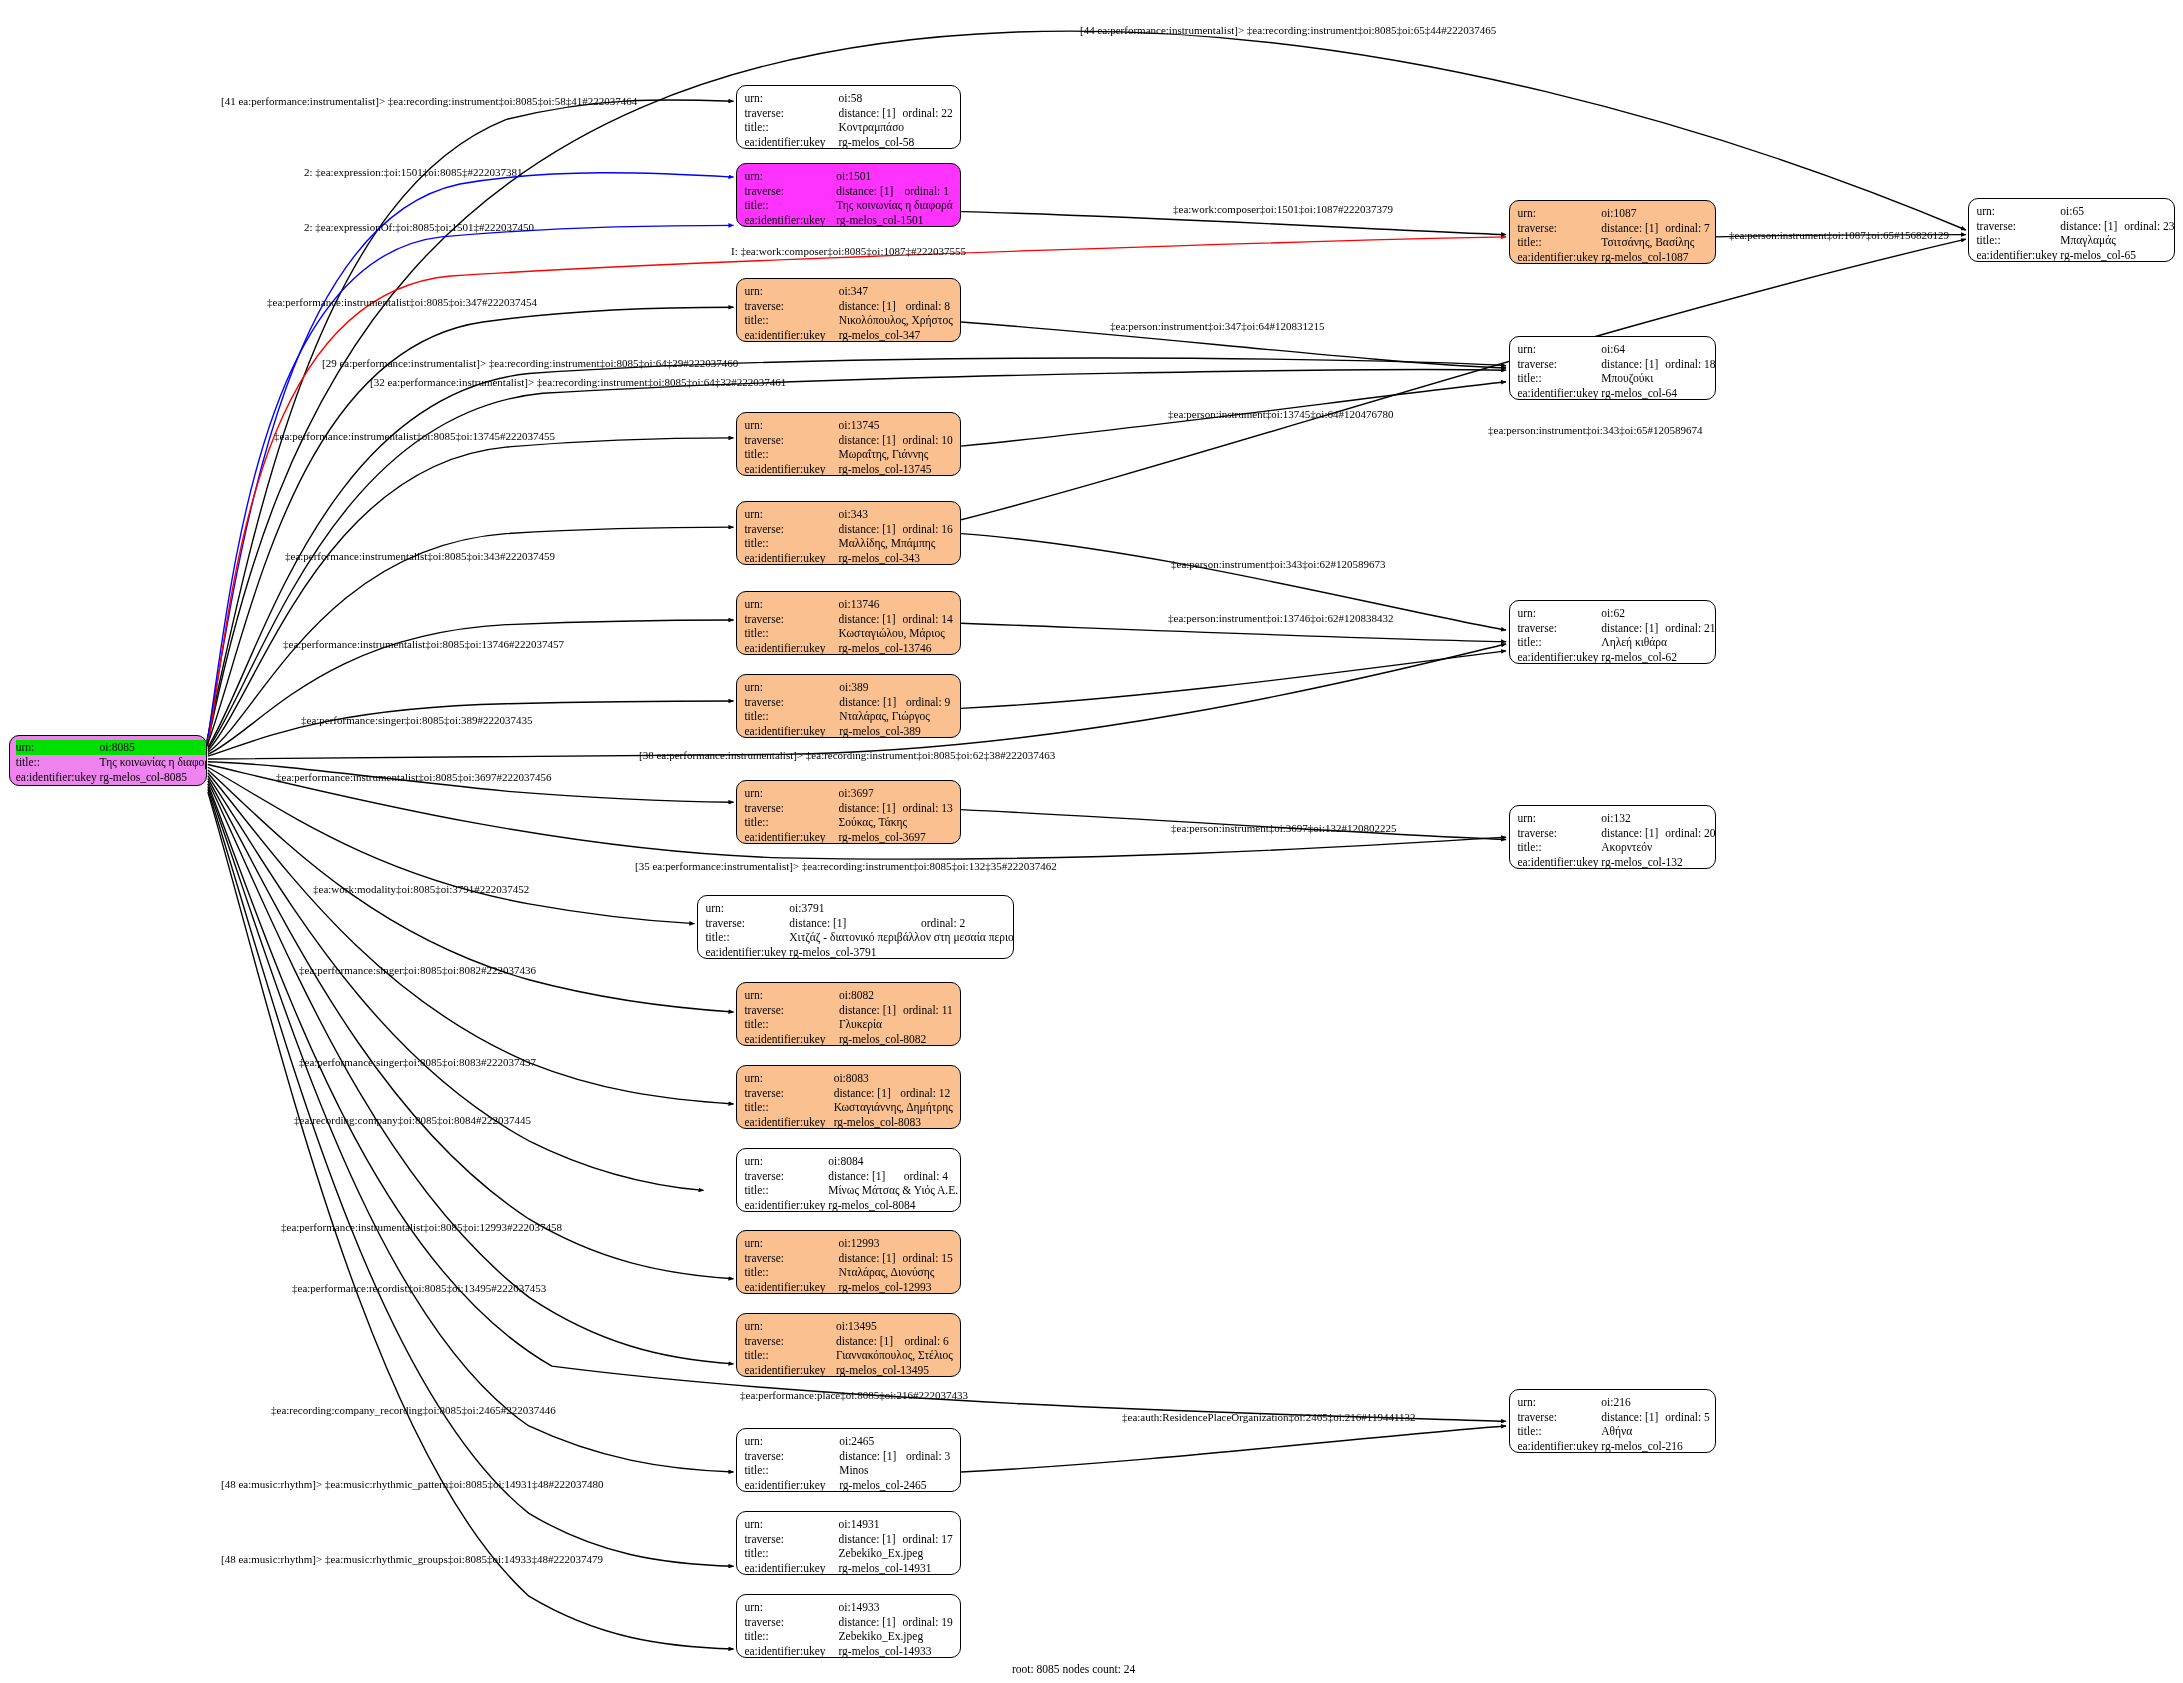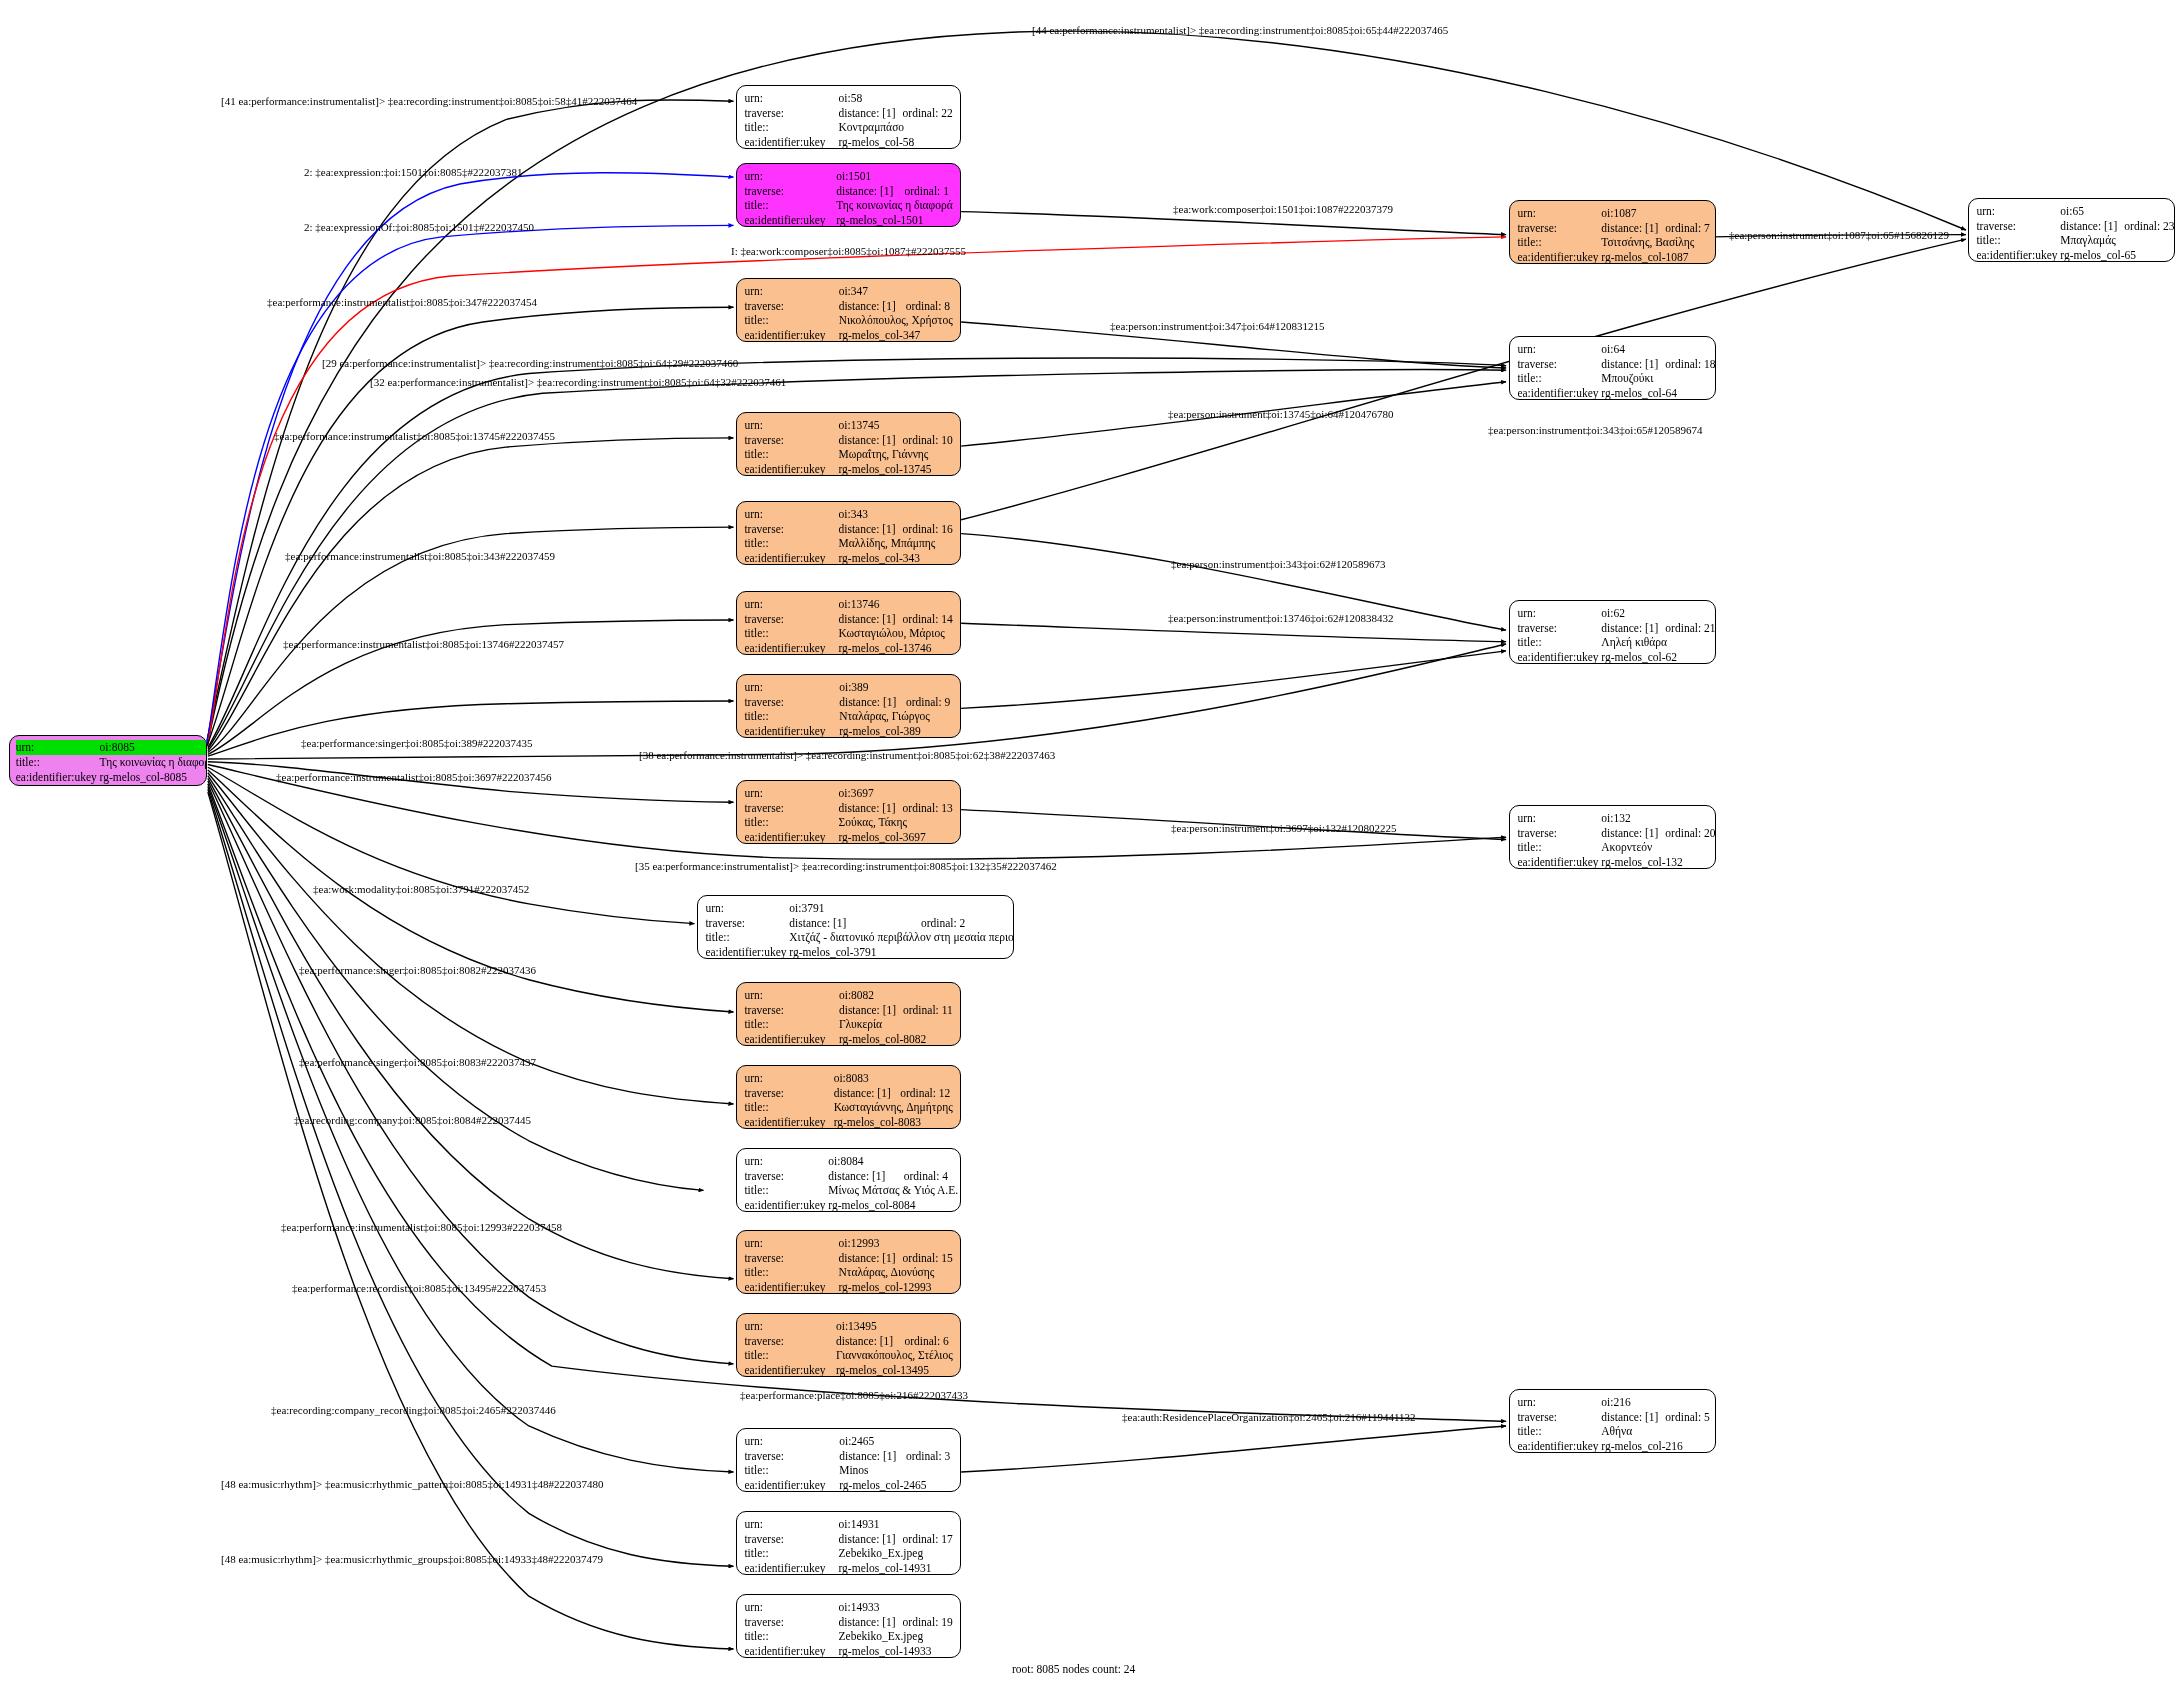--- a/index.html
+++ b/index.html
@@ -750,39 +750,39 @@
           </tr>
       <tr>
             <td class="key">ea:identifier:ukey</td>
             <td class="val" colspan="2">rg-melos_col-216</td>
           </tr>
 
     </tbody>
       </table>
   </div>
 
-  <div class="elabel" style="left:1032px; top:25px;">[44 ea:performance:instrumentalist]&gt; ‡ea:recording:instrument‡oi:8085‡oi:65‡44#222037465</div>
+  <div class="elabel" style="left:1080px; top:25px;">[44 ea:performance:instrumentalist]&gt; ‡ea:recording:instrument‡oi:8085‡oi:65‡44#222037465</div>
   <div class="elabel" style="left:221px;  top:96px;">[41 ea:performance:instrumentalist]&gt; ‡ea:recording:instrument‡oi:8085‡oi:58‡41#222037464</div>
   <div class="elabel" style="left:304px; top:167px;">2: ‡ea:expression:‡oi:1501‡oi:8085‡#222037381</div>
   <div class="elabel" style="left:304px; top:222px;">2: ‡ea:expressionOf:‡oi:8085‡oi:1501‡#222037450</div>
   <div class="elabel" style="left:1173px; top:204px;">‡ea:work:composer‡oi:1501‡oi:1087#222037379</div>
   <div class="elabel" style="left:1729px; top:230px;">‡ea:person:instrument‡oi:1087‡oi:65#156826129</div>
   <div class="elabel" style="left:731px; top:246px;">I: ‡ea:work:composer‡oi:8085‡oi:1087‡#222037555</div>
   <div class="elabel" style="left:267px; top:297px;">‡ea:performance:instrumentalist‡oi:8085‡oi:347#222037454</div>
   <div class="elabel" style="left:1110px; top:321px;">‡ea:person:instrument‡oi:347‡oi:64#120831215</div>
   <div class="elabel" style="left:322px; top:358px;">[29 ea:performance:instrumentalist]&gt; ‡ea:recording:instrument‡oi:8085‡oi:64‡29#222037460</div>
   <div class="elabel" style="left:322px; top:377px;padding-left:48px;">[32 ea:performance:instrumentalist]&gt; ‡ea:recording:instrument‡oi:8085‡oi:64‡32#222037461</div>
   <div class="elabel" style="left:274px; top:431px;">‡ea:performance:instrumentalist‡oi:8085‡oi:13745#222037455</div>
   <div class="elabel" style="left:1168px; top:409px;">‡ea:person:instrument‡oi:13745‡oi:64#120476780</div>
   <div class="elabel" style="left:1488px; top:425px;">‡ea:person:instrument‡oi:343‡oi:65#120589674</div>
   <div class="elabel" style="left:285px; top:551px;">‡ea:performance:instrumentalist‡oi:8085‡oi:343#222037459</div>
   <div class="elabel" style="left:1171px; top:559px;">‡ea:person:instrument‡oi:343‡oi:62#120589673</div>
   <div class="elabel" style="left:283px; top:639px;">‡ea:performance:instrumentalist‡oi:8085‡oi:13746#222037457</div>
   <div class="elabel" style="left:1168px; top:613px;">‡ea:person:instrument‡oi:13746‡oi:62#120838432</div>
-  <div class="elabel" style="left:301px; top:738px;">‡ea:performance:singer‡oi:8085‡oi:389#222037435</div>
+  <div class="elabel" style="left:301px; top:715px;">‡ea:performance:singer‡oi:8085‡oi:389#222037435</div>
   <div class="elabel" style="left:639px; top:750px;">[38 ea:performance:instrumentalist]&gt; ‡ea:recording:instrument‡oi:8085‡oi:62‡38#222037463</div>
   <div class="elabel" style="left:276px; top:772px;">‡ea:performance:instrumentalist‡oi:8085‡oi:3697#222037456</div>
   <div class="elabel" style="left:1171px; top:823px;">‡ea:person:instrument‡oi:3697‡oi:132#120802225</div>
   <div class="elabel" style="left:635px; top:861px;">[35 ea:performance:instrumentalist]&gt; ‡ea:recording:instrument‡oi:8085‡oi:132‡35#222037462</div>
   <div class="elabel" style="left:313px; top:884px;">‡ea:work:modality‡oi:8085‡oi:3791#222037452</div>
   <div class="elabel" style="left:299px; top:965px;">‡ea:performance:singer‡oi:8085‡oi:8082#222037436</div>
   <div class="elabel" style="left:299px; top:1057px;">‡ea:performance:singer‡oi:8085‡oi:8083#222037437</div>
   <div class="elabel" style="left:294px; top:1115px;">‡ea:recording:company‡oi:8085‡oi:8084#222037445</div>
   <div class="elabel" style="left:281px; top:1222px;">‡ea:performance:instrumentalist‡oi:8085‡oi:12993#222037458</div>
   <div class="elabel" style="left:292px; top:1283px;">‡ea:performance:recordist‡oi:8085‡oi:13495#222037453</div>

